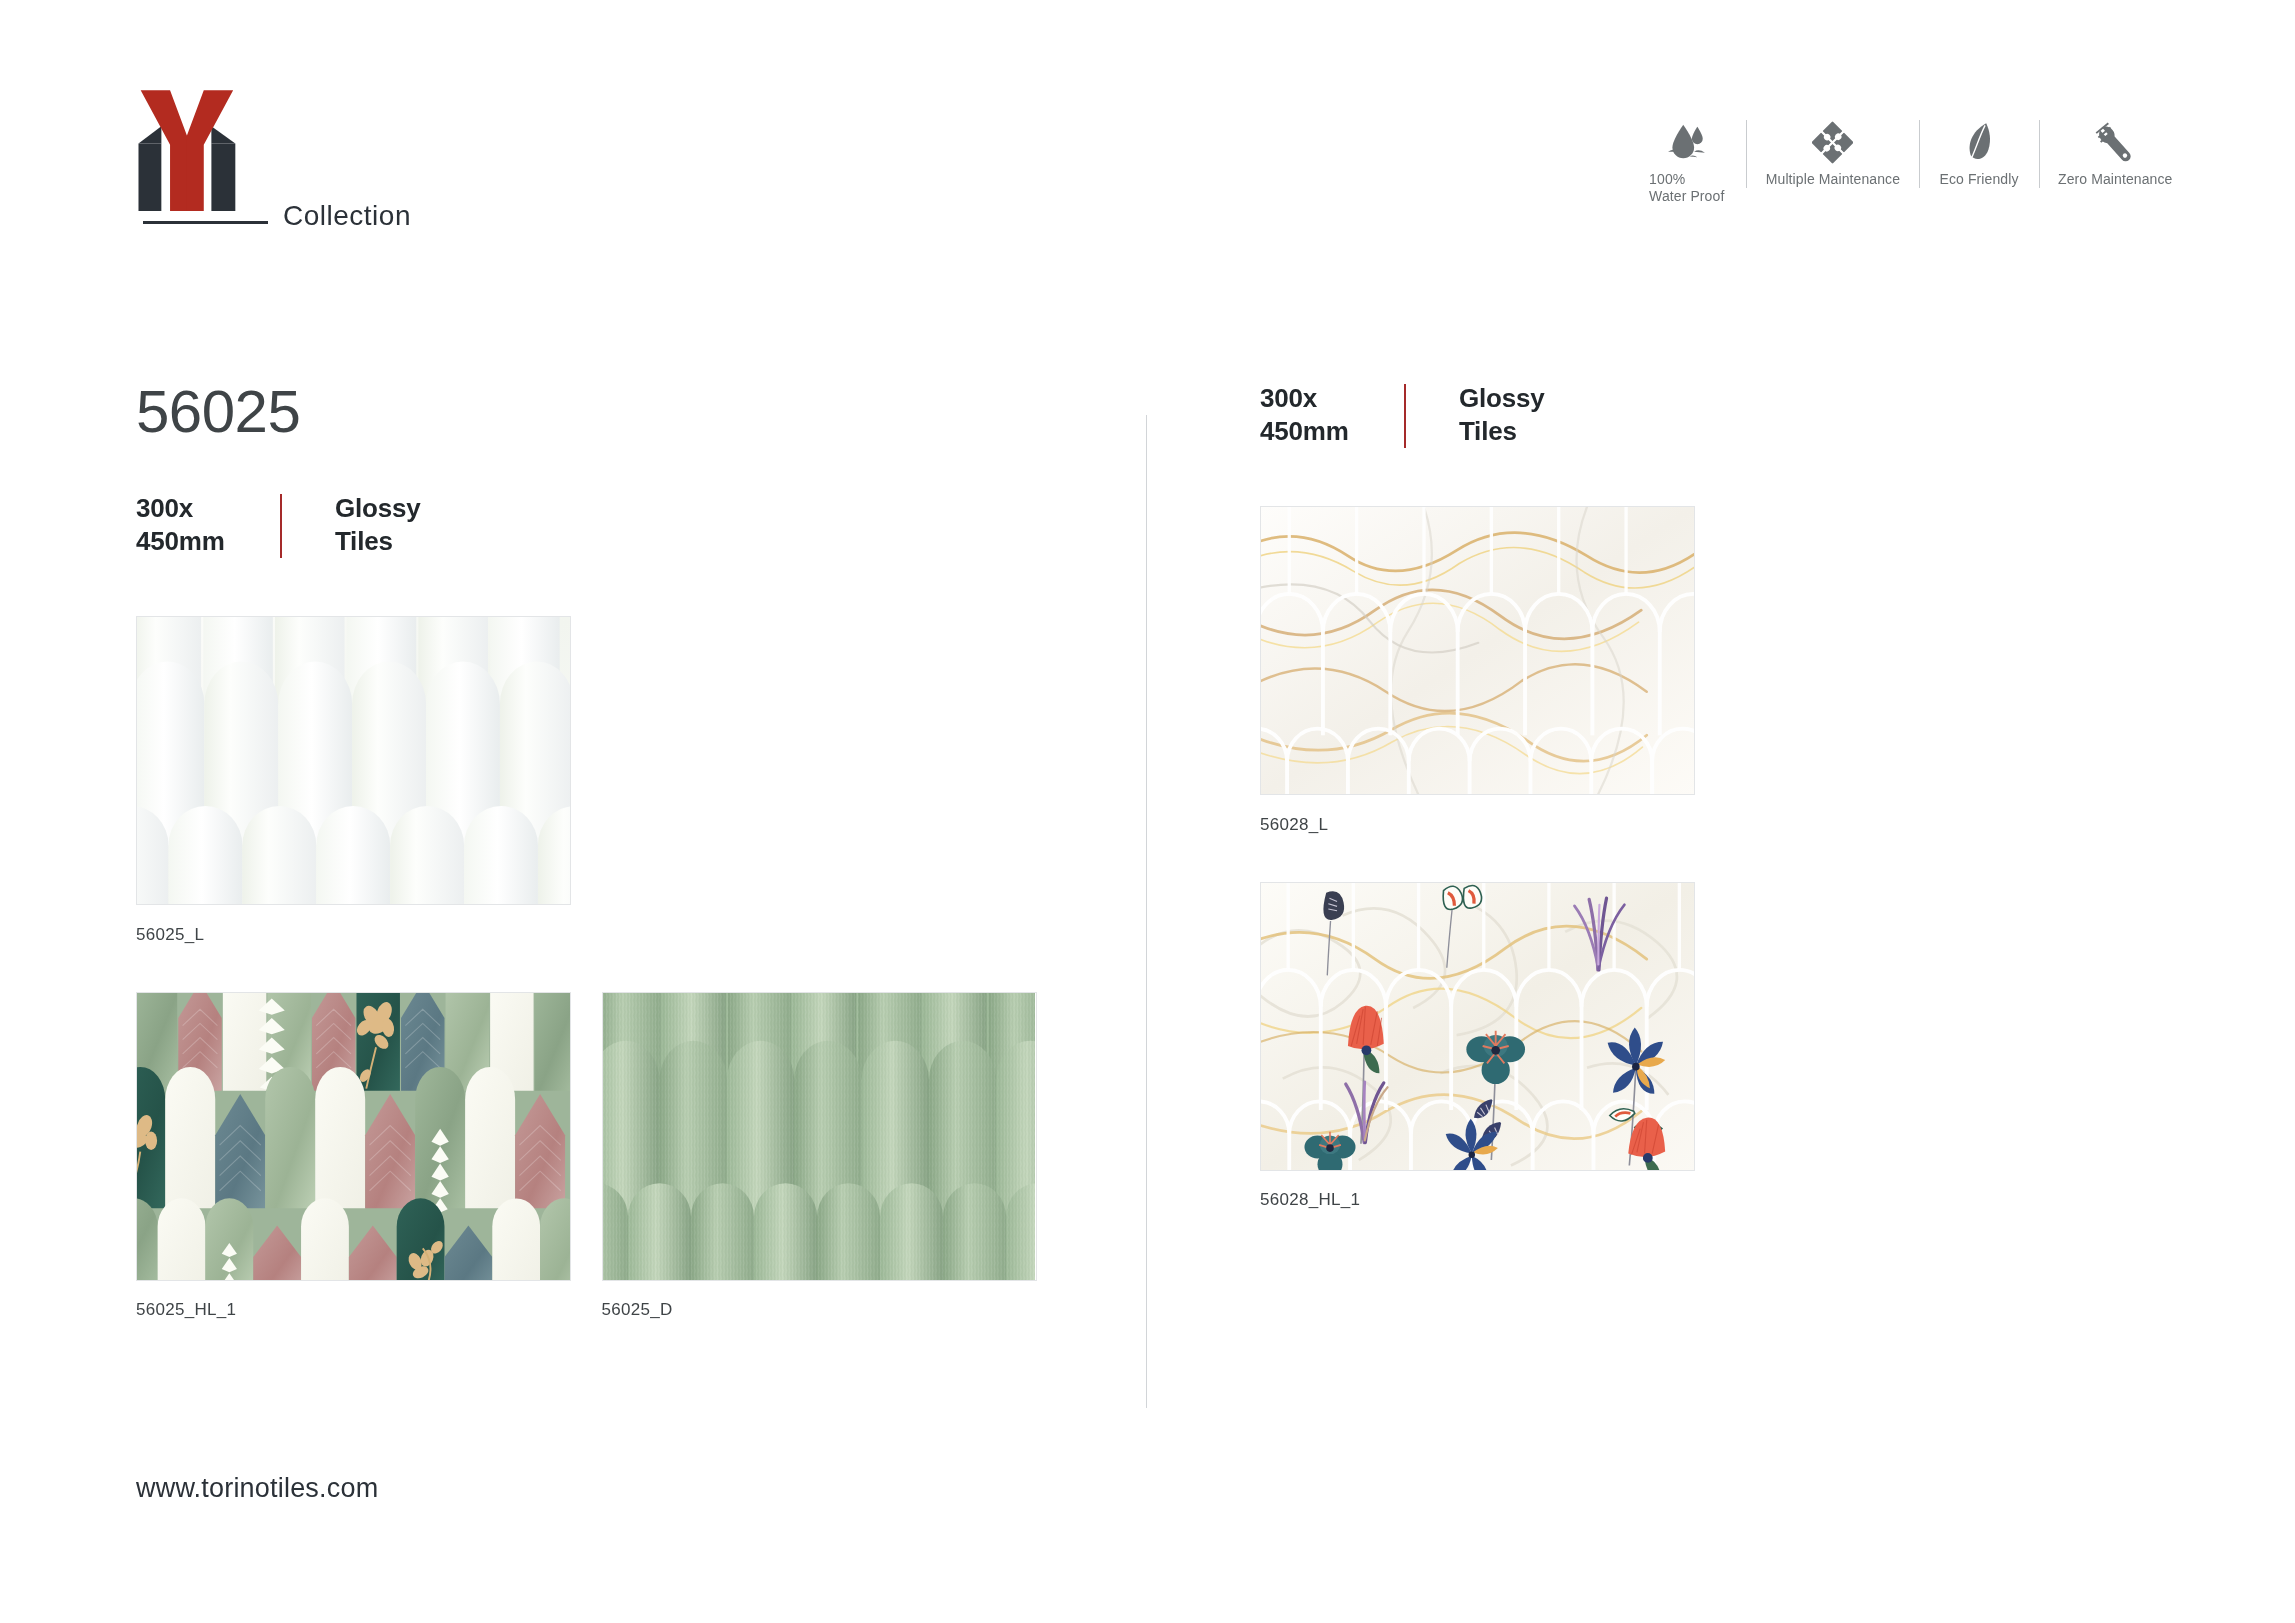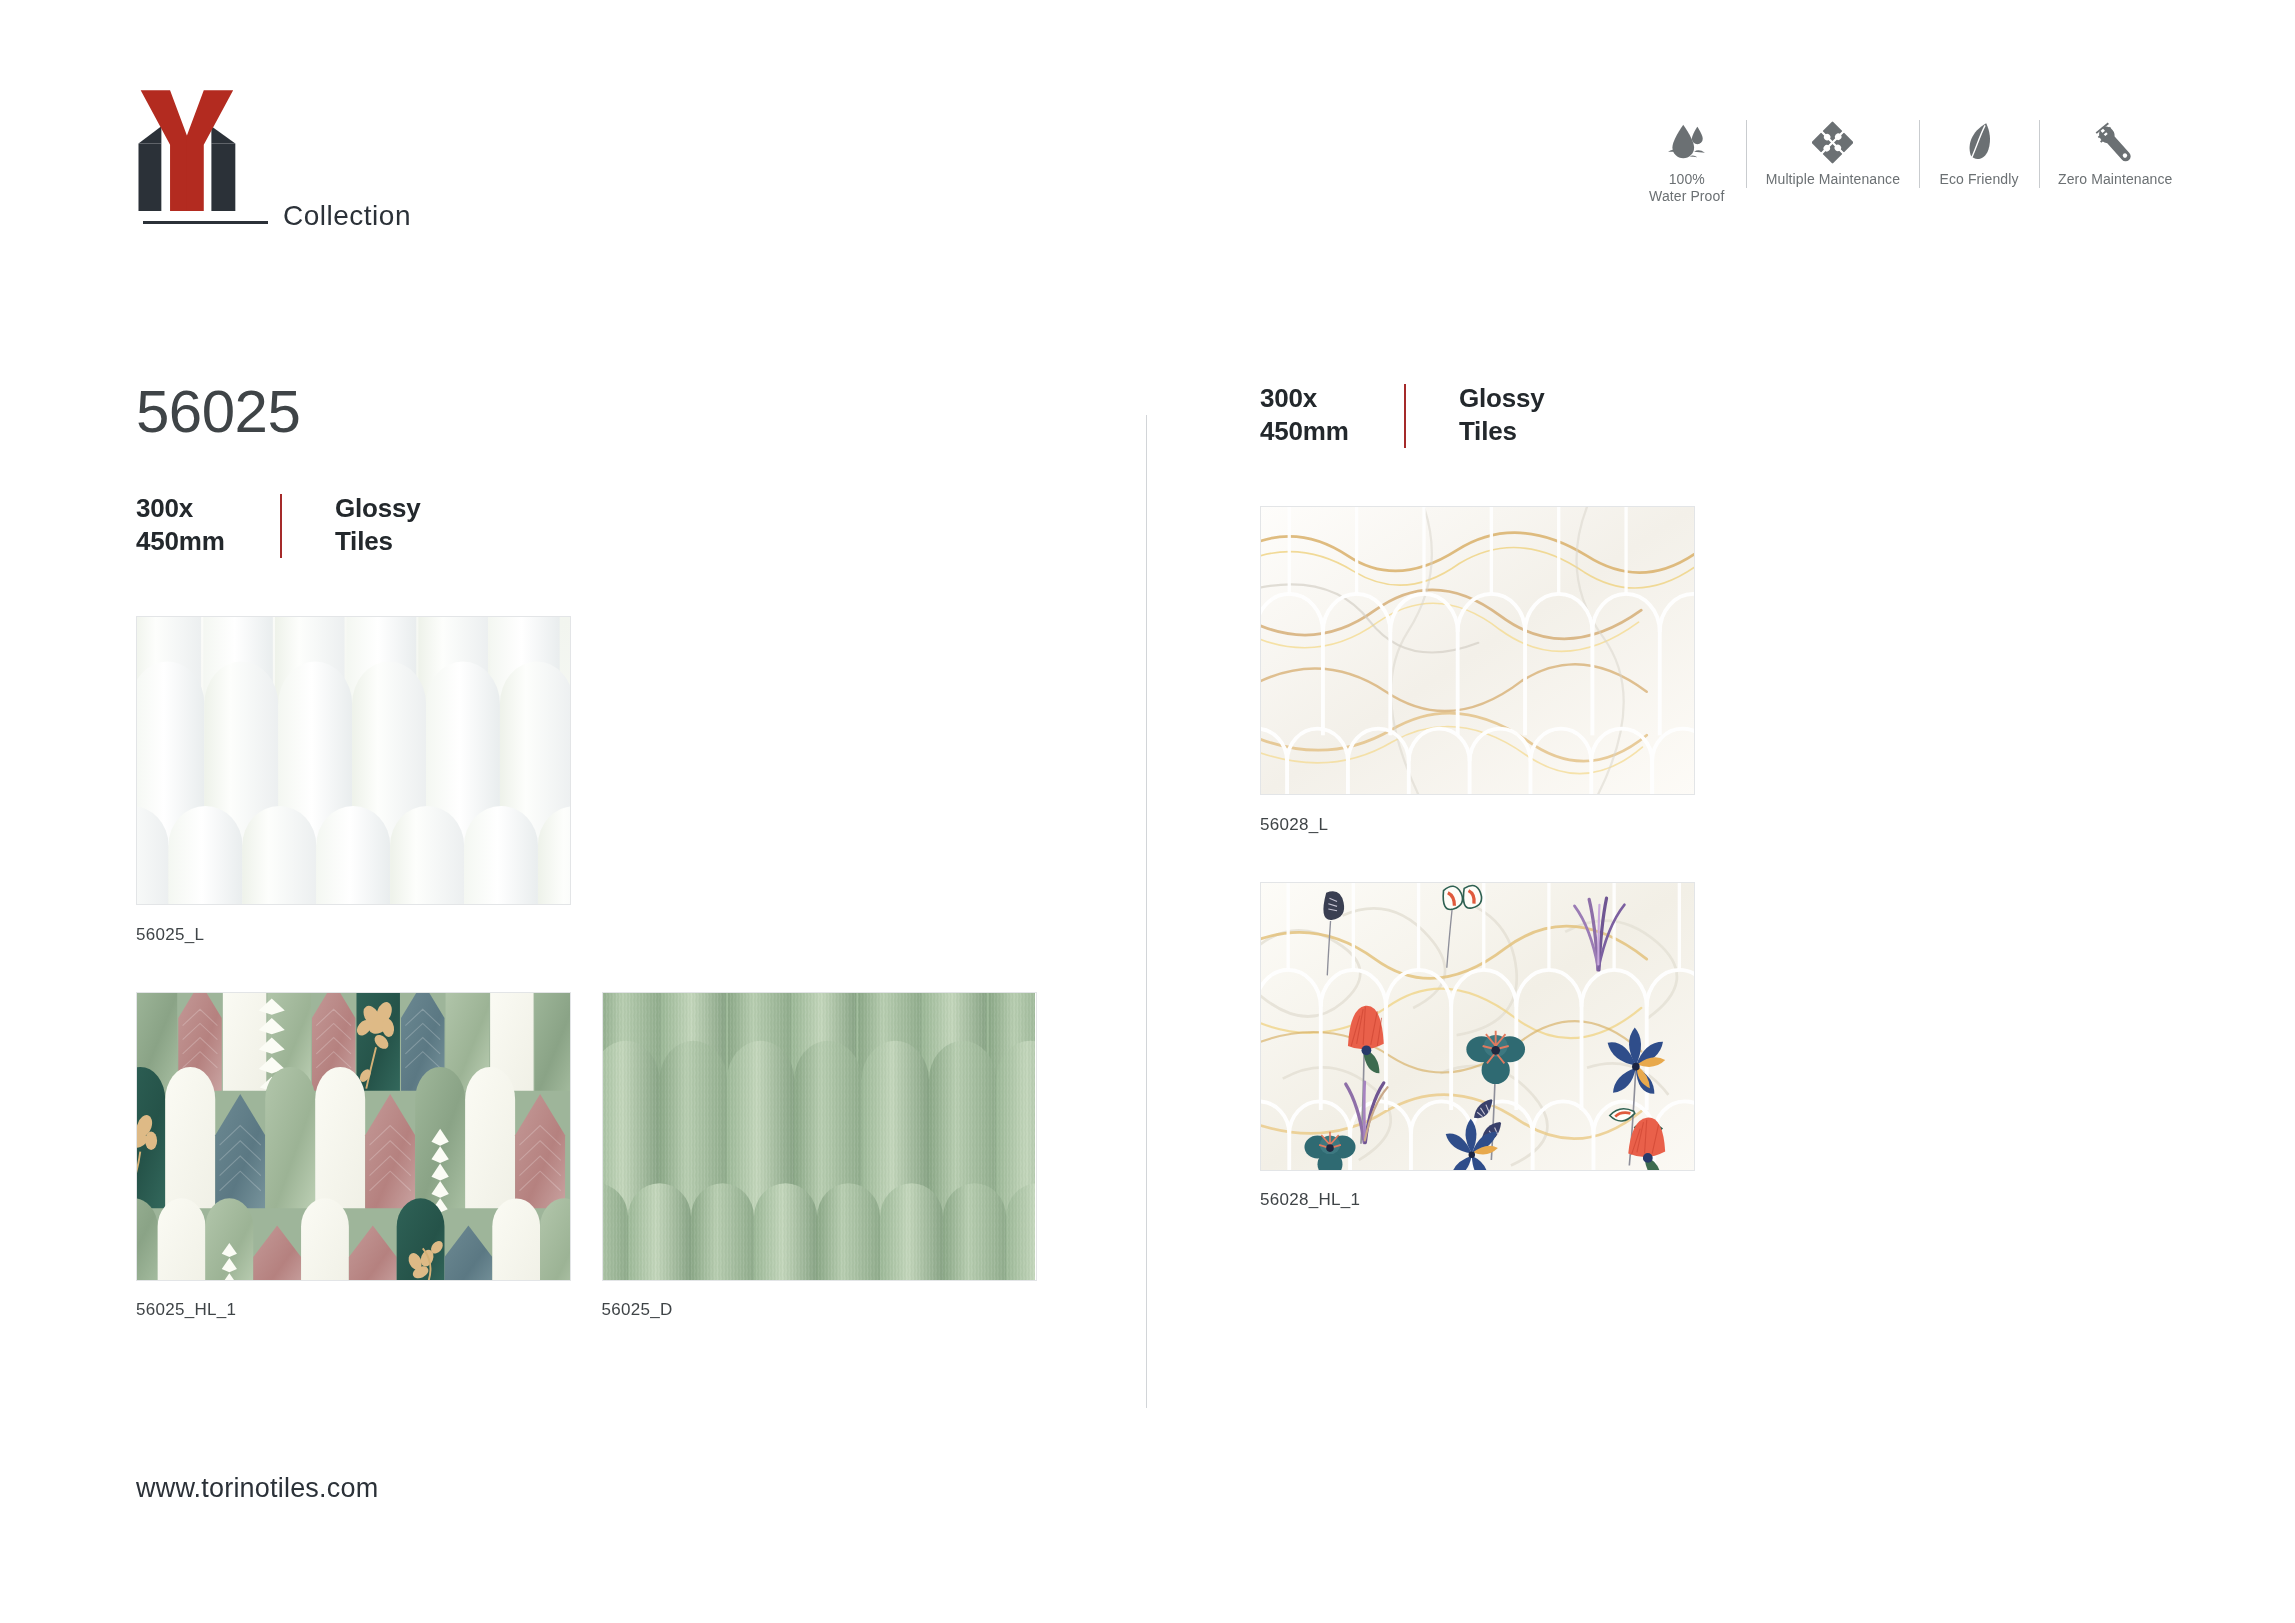--- a/index.html
+++ b/index.html
@@ -76,21 +76,20 @@
     height:44px;
     display:flex;
     align-items:flex-end;
     justify-content:center;
     margin-bottom:6.5px;
   }
   .feature-label{
     font-size:14px;
     line-height:1.22;
     color:#6b7073;
-    text-align:center;
     font-weight:400;
     white-space:pre-line;
     letter-spacing:0.1px;
   }
 
   
   .columns{
     position:absolute;
     left:0; top:382px;
     width:1868px;

